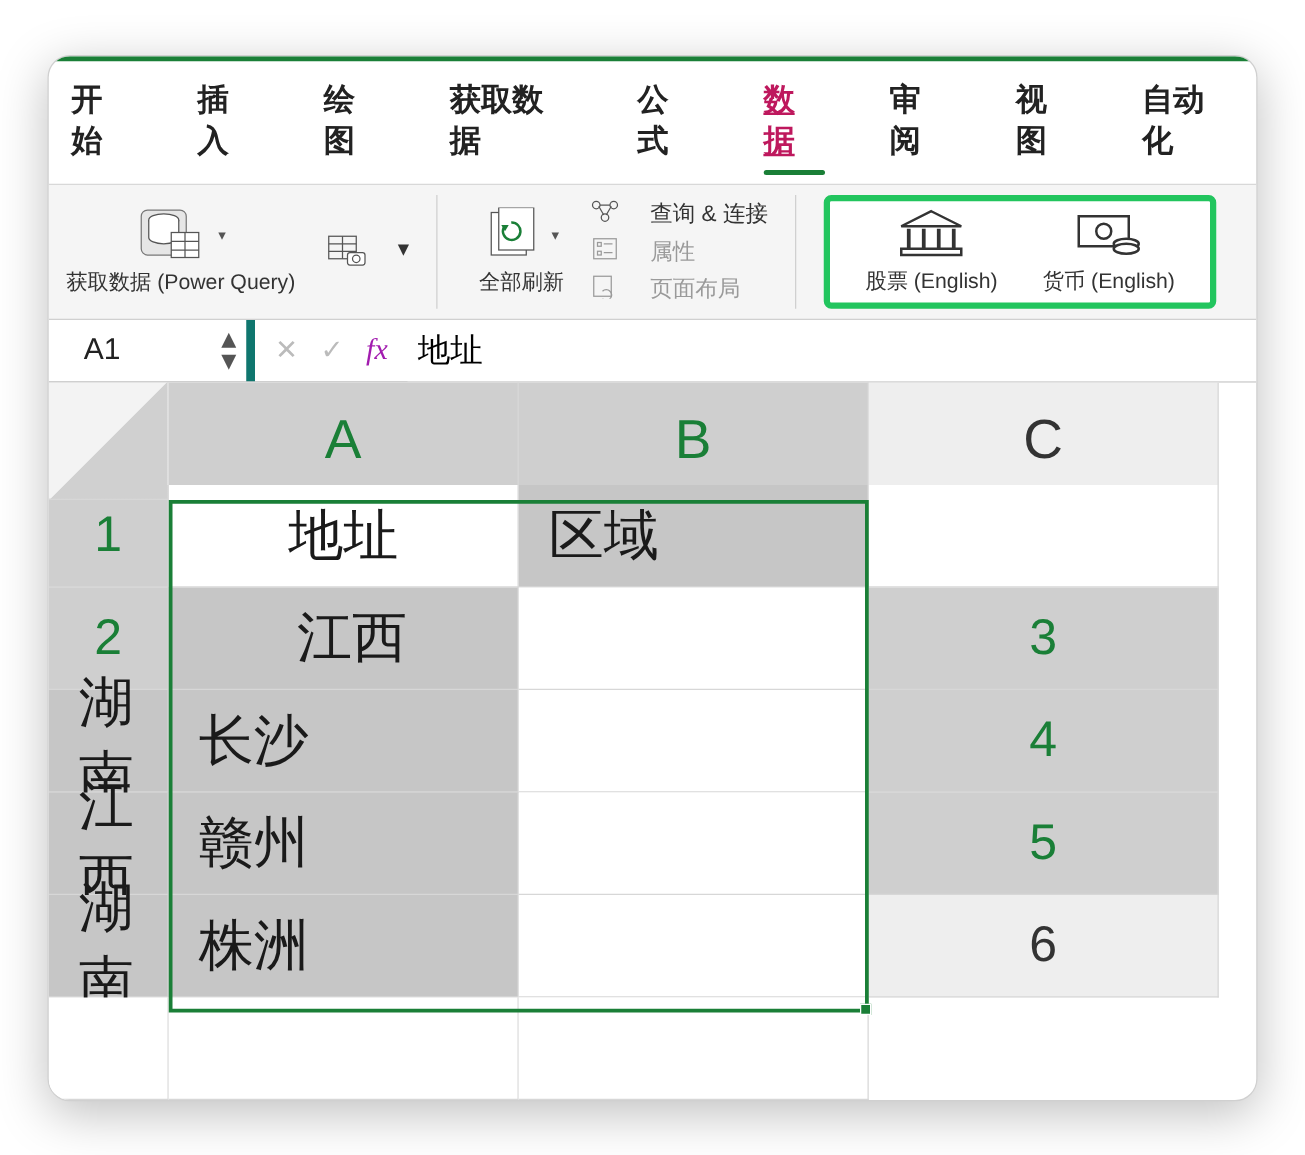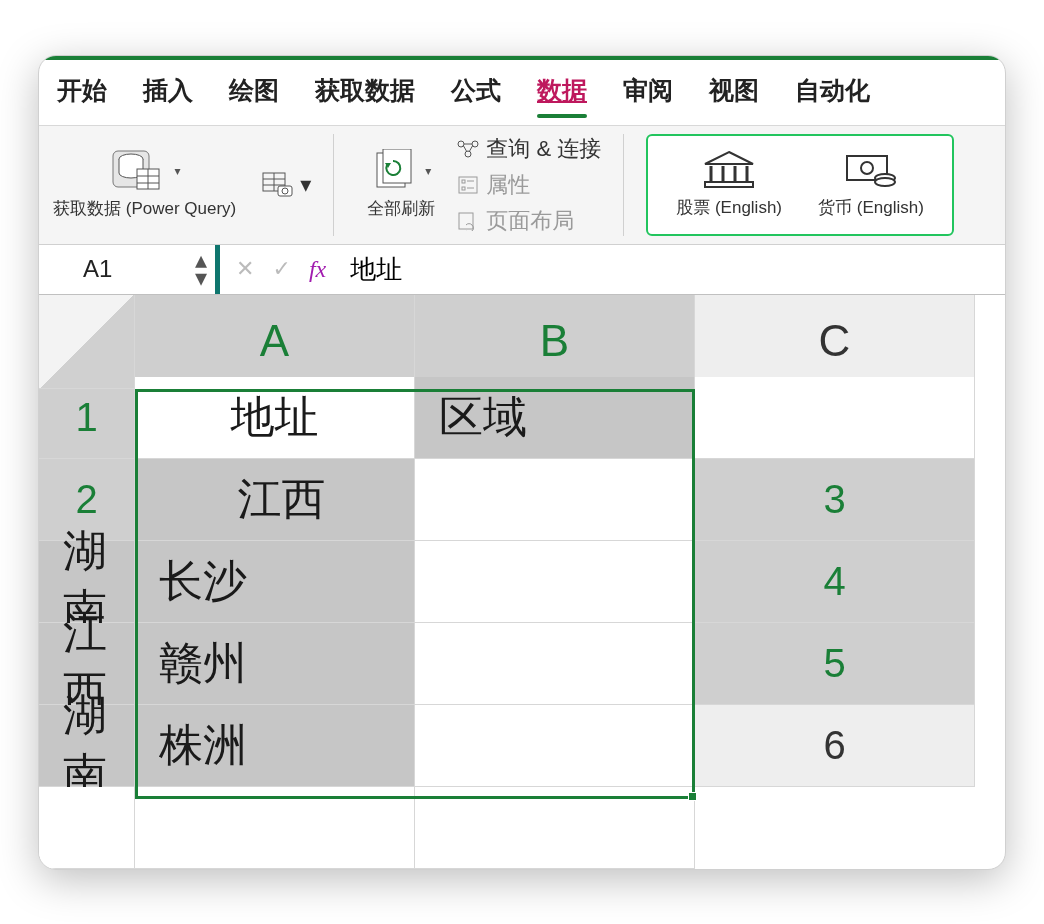--- a/index.html
+++ b/index.html
@@ -21,21 +21,21 @@
     border: 1px solid #d0d0d0;
   }
   .accent-strip {
     height: 4px;
     background: #1a7f37;
     width: 100%;
   }
   
   .tabs {
     display: flex;
-    gap: 36px;
+    gap: 52px;
     padding: 14px 18px 8px 18px;
     font-size: 25px;
     font-weight: 600;
     color: #222;
     border-bottom: 1px solid #d8d8d8;
   }
   .tab {
     cursor: pointer;
     padding-bottom: 10px;
     position: relative;
@@ -93,33 +93,32 @@
     align-items: center;
     gap: 4px;
   }
   .stack {
     display: flex;
     flex-direction: column;
     gap: 6px;
   }
   .small-row {
     display: flex;
-    align-items: center;
-    gap: 6px;
-    font-size: 22px;
+    gap: 24px;
+    font-size: 18px;
     color: #333;
     cursor: pointer;
   }
   .small-row.disabled { color: #9a9a9a; cursor: default; }
   .small-row.disabled svg * { stroke: #9a9a9a; fill: none; }
   .datatypes {
     display: flex;
     gap: 36px;
     align-items: center;
-    border: 2px solid #22c55e;
+    border: 5px solid #22c55e;
     border-radius: 6px;
     padding: 6px 28px;
     background: #fff;
   }
   .dt {
     display: flex;
     flex-direction: column;
     align-items: center;
     gap: 6px;
     font-size: 17px;
@@ -131,26 +130,25 @@
     display: flex;
     align-items: stretch;
     height: 50px;
     border-bottom: 1px solid #c0c0c0;
     background: #fff;
   }
   .namebox {
     display: flex;
     align-items: center;
     width: 165px;
-    border-right: 5px solid #0f766e;
+    border-right: 7px solid #0f766e;
     padding: 0 8px 0 28px;
     font-size: 24px;
     color: #222;
     justify-content: space-between;
-    margin-left: 16px;
   }
   .namebox .spin {
     display: flex;
     flex-direction: column;
     line-height: 0.75;
     color: #555;
   }
   .fx-controls {
     display: flex;
     align-items: center;

